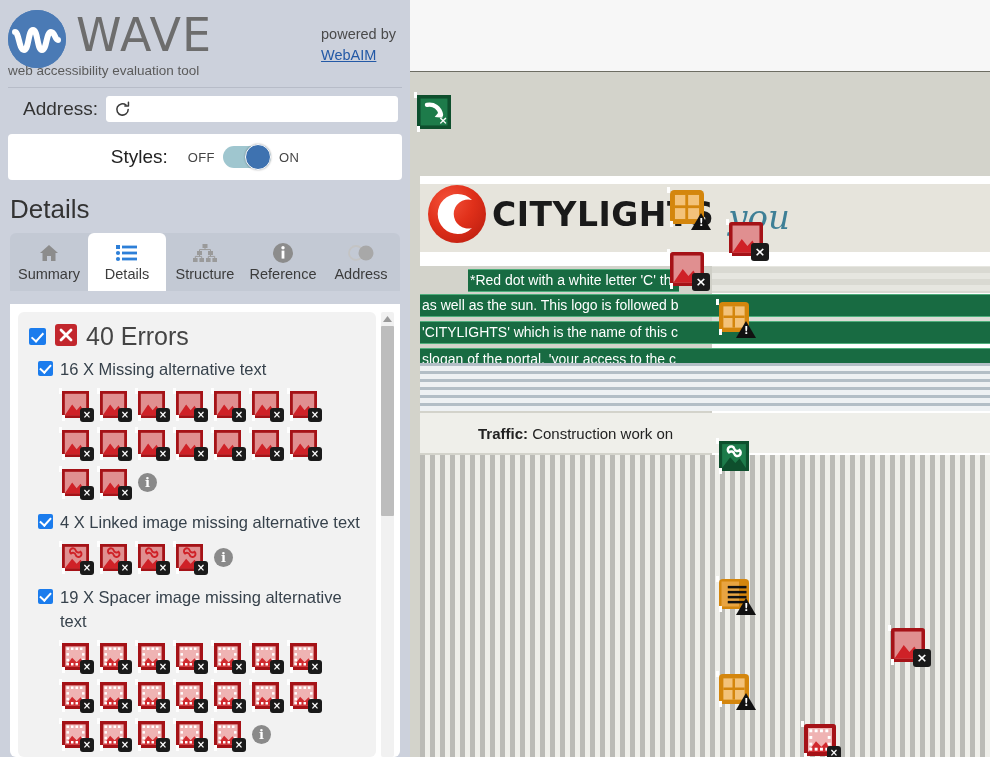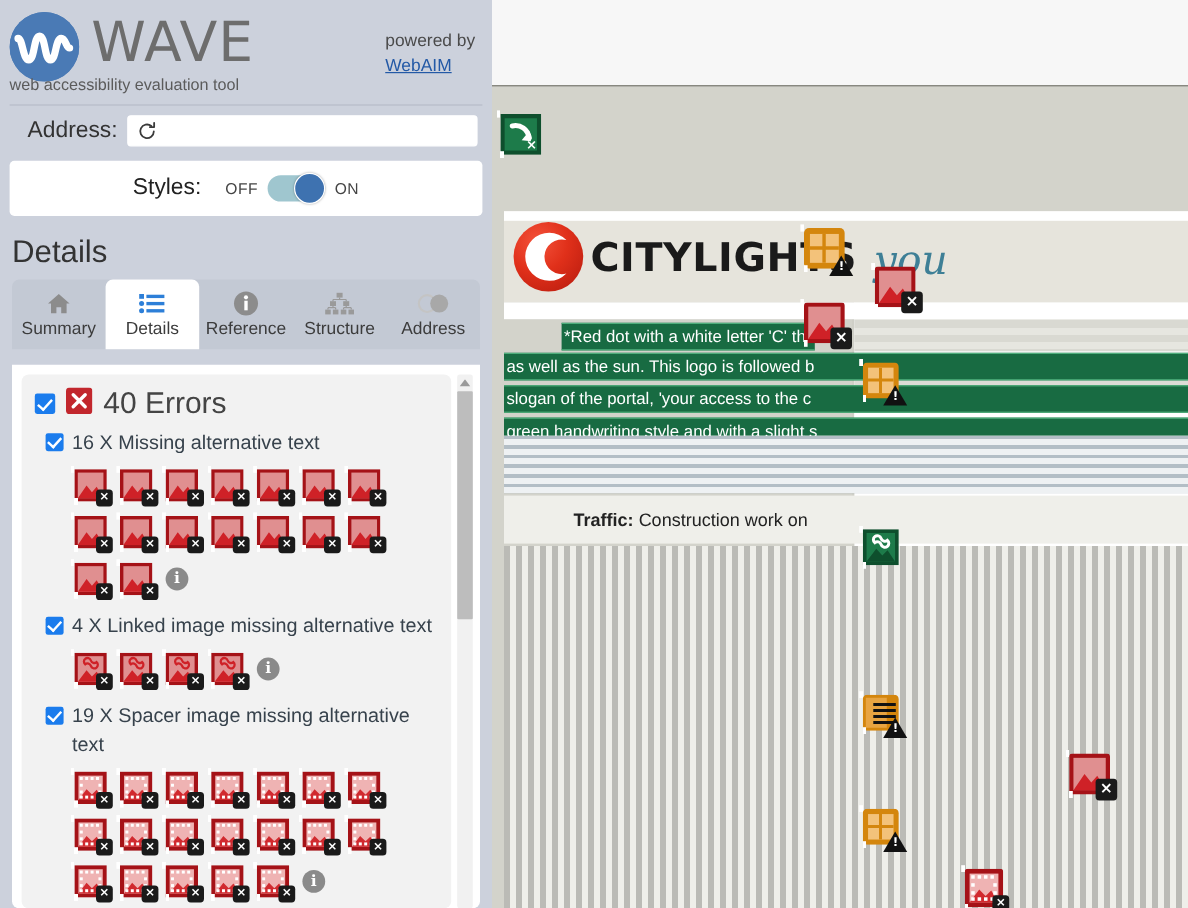--- a/index.html
+++ b/index.html
@@ -346,30 +346,20 @@
           <svg width="24" height="20" viewBox="0 0 24 20" aria-hidden="true">
             <rect x="1" y="2" width="4" height="4" fill="#2d7fd8"></rect>
             <rect x="7" y="2.6" width="15" height="2.8" fill="#2d7fd8"></rect>
             <circle cx="3" cy="10" r="2.1" fill="#2d7fd8"></circle>
             <rect x="7" y="8.6" width="15" height="2.8" fill="#2d7fd8"></rect>
             <circle cx="3" cy="16" r="2.1" fill="#2d7fd8"></circle>
             <rect x="7" y="14.6" width="15" height="2.8" fill="#2d7fd8"></rect>
           </svg>
         </span>
         <span>Details</span>
-      </div>
-      <div class="tab">
-        <span class="ticon">
-          <svg width="22" height="22" viewBox="0 0 22 22" aria-hidden="true">
-            <circle cx="11" cy="11" r="10" fill="#8c8c8c"></circle>
-            <rect x="9.6" y="8.6" width="2.8" height="8" fill="#fff"></rect>
-            <circle cx="11" cy="5.8" r="1.7" fill="#fff"></circle>
-          </svg>
-        </span>
-        <span>Reference</span>
       </div>
       <div class="tab">
         <span class="ticon">
           <svg width="26" height="20" viewBox="0 0 26 20" aria-hidden="true">
             <g fill="#9a9a9a">
               <rect x="10.5" y="1" width="5" height="4"></rect>
               <rect x="5" y="8" width="5" height="4"></rect>
               <rect x="16" y="8" width="5" height="4"></rect>
               <rect x="1" y="15" width="4.6" height="4"></rect>
               <rect x="7.4" y="15" width="4.6" height="4"></rect>
@@ -380,20 +370,30 @@
               <path d="M13 5 V6.6 M7.5 6.6 H18.5 M7.5 6.6 V8 M18.5 6.6 V8"></path>
               <path d="M7.5 12 V13.4 M3.3 13.4 H9.7 M3.3 13.4 V15 M9.7 13.4 V15"></path>
               <path d="M18.5 12 V13.4 M16.3 13.4 H22.7 M16.3 13.4 V15 M22.7 13.4 V15"></path>
             </g>
           </svg>
         </span>
         <span>Structure</span>
       </div>
       <div class="tab">
         <span class="ticon">
+          <svg width="22" height="22" viewBox="0 0 22 22" aria-hidden="true">
+            <circle cx="11" cy="11" r="10" fill="#8c8c8c"></circle>
+            <rect x="9.6" y="8.6" width="2.8" height="8" fill="#fff"></rect>
+            <circle cx="11" cy="5.8" r="1.7" fill="#fff"></circle>
+          </svg>
+        </span>
+        <span>Reference</span>
+      </div>
+      <div class="tab">
+        <span class="ticon">
           <svg width="28" height="18" viewBox="0 0 28 18" aria-hidden="true">
             <circle cx="9" cy="9" r="7" fill="none" stroke="#c4c4c4" stroke-width="1.8"></circle>
             <circle cx="19" cy="9" r="7.5" fill="#a8a8a8"></circle>
           </svg>
         </span>
         <span>Address</span>
       </div>
     </div>
 
     <div class="details-body">
@@ -956,20 +956,21 @@
     </div>
     <div class="logo-band-under"></div>
 
     <div class="alt-block">
       <div class="alt-row1">
         <span style="width:48px;display:inline-block"></span>
         <span class="alt-hl">*Red dot with a white letter 'C' tha</span>
       </div>
       <div class="alt-lines">
         <span class="alt-hl">as well as the sun. This logo is followed b</span>
+        <span class="alt-hl">'CITYLIGHTS' which is the name of this c</span>
         <span class="alt-hl">slogan of the portal, 'your access to the c</span>
         <span class="alt-hl">green handwriting style and with a slight s</span>
       </div>
     </div>
 
     <div class="hbars"></div>
 
     <div class="traffic-band">
       <div class="traffic-txt">
         <b>Traffic:</b>

